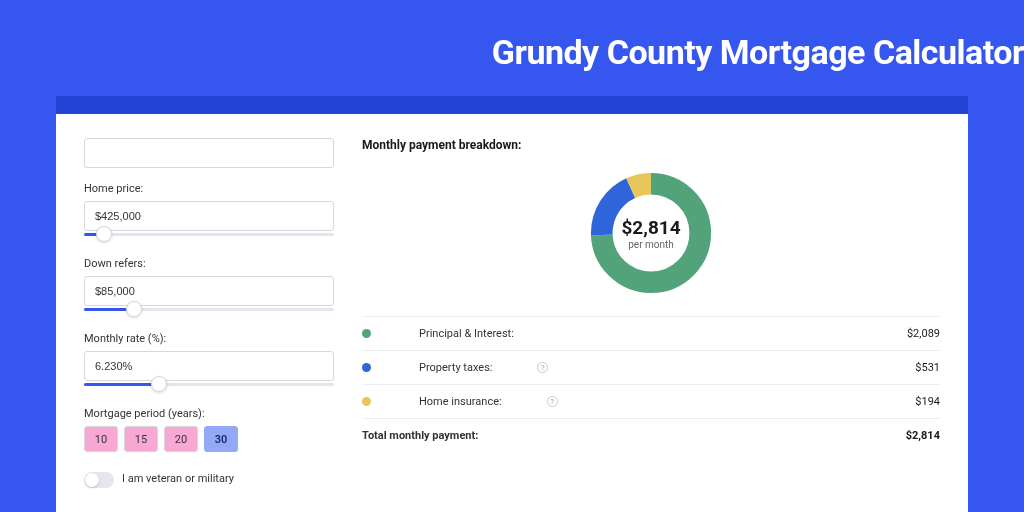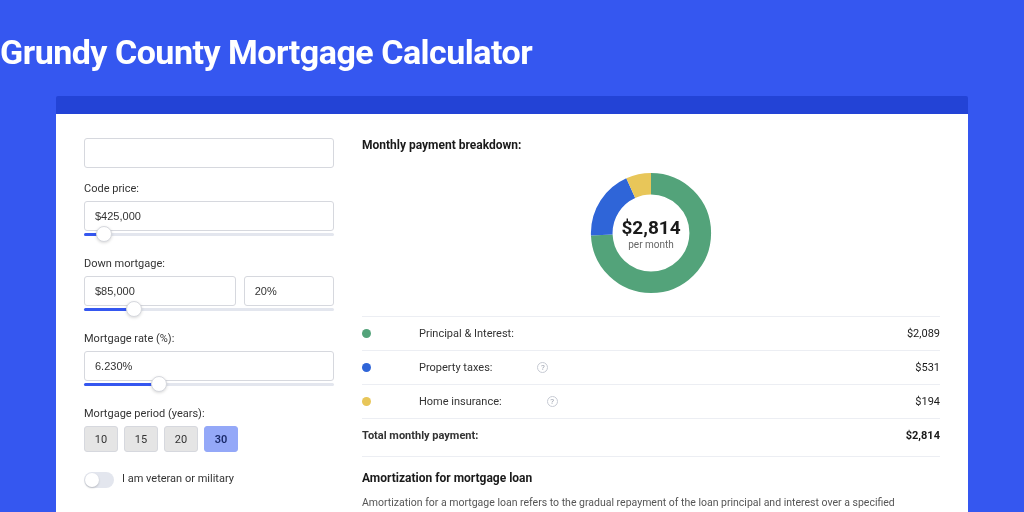--- a/index.html
+++ b/index.html
@@ -1,18 +1,18 @@
 <!DOCTYPE html>
 <html><head>
 <meta charset="utf-8">
 <style>
 * { box-sizing: border-box; margin: 0; padding: 0; }
 html, body { width: 1024px; height: 512px; overflow: hidden; font-family: -apple-system, Segoe UI, Roboto, Helvetica, Arial, sans-serif; }
 body { background: #3557f0; }
-.header { text-align: left; padding: 32px 0 24px; }
+.header { text-align: right; padding: 32px 0 24px; }
 .header h1 { color: #fff; font-size: 34px; font-weight: 700; letter-spacing: -0.5px; }
 .tabs-strip { background: #2343d6; height: 18px; margin: 0 56px; border-radius: 2px 2px 0 0; }
 .card {
   background: #fff; margin: 0 56px; height: 400px;
   display: flex; padding: 24px 28px; gap: 28px;
 }
 .left-col { width: 250px; flex-shrink: 0; }
 .right-col { flex: 1; }
 .field { margin-bottom: 14px; }
 .field-label { font-size: 11px; color: #333; margin-bottom: 6px; display: block; }
@@ -27,21 +27,21 @@
 .slider-track { position: absolute; top: 4px; left: 0; right: 0; height: 3px; background: #e3e6ee; border-radius: 2px; }
 .slider-fill { position: absolute; top: 4px; left: 0; height: 3px; background: #3557f0; border-radius: 2px; }
 .slider-thumb {
   position: absolute; top: -3px; width: 16px; height: 16px; background: #fff;
   border: 1px solid #d6d8de; border-radius: 50%; transform: translateX(-50%);
   box-shadow: 0 1px 3px rgba(0,0,0,0.15);
 }
 .period-row { display: flex; gap: 6px; }
 .period-btn {
   width: 34px; height: 26px; border: 1px solid #d6d8de; border-radius: 3px;
-  background: #e5e5e5; font-size: 11px; color: #333; display: flex;
+  background: #f9a8d4; font-size: 11px; color: #333; display: flex;
   align-items: center; justify-content: center; cursor: pointer;
 }
 .period-btn.active { background: #94a8f8; border-color: #94a8f8; color: #1a2a6b; font-weight: 600; }
 .toggle-row { display: flex; gap: 8px; margin-top: 20px; }
 .toggle {
   width: 30px; height: 16px; background: #e3e6ee; border-radius: 8px;
   position: relative; cursor: pointer;
 }
 .toggle-knob {
   position: absolute; left: 1px; top: 1px; width: 14px; height: 14px;
@@ -91,44 +91,43 @@
 
 <div class="card">
 
   <div class="left-col">
 
     <div class="field">
       <input class="input" value="" style="">
     </div>
 
     <div class="field">
-      <label class="field-label">Code price:</label>
+      <label class="field-label">Home price:</label>
       <input class="input" value="$425,000" style="">
       <div class="slider-wrap">
         <div class="slider-track"></div>
         <div class="slider-fill" style="width:8%"></div>
         <div class="slider-thumb" style="left:8%"></div>
       </div>
     </div>
 
     <div class="field">
-      <label class="field-label">Down mortgage:</label>
+      <label class="field-label">Down refers:</label>
       <div class="input-row">
         <input class="input" value="$85,000" style="">
-        <input class="input" value="20%" style="">
       </div>
       <div class="slider-wrap">
         <div class="slider-track"></div>
         <div class="slider-fill" style="width:20%"></div>
         <div class="slider-thumb" style="left:20%"></div>
       </div>
     </div>
 
     <div class="field">
-      <label class="field-label">Mortgage rate (%):</label>
+      <label class="field-label">Monthly rate (%):</label>
       <input class="input" value="6.230%" style="">
       <div class="slider-wrap">
         <div class="slider-track"></div>
         <div class="slider-fill" style="width:30%"></div>
         <div class="slider-thumb" style="left:30%"></div>
       </div>
     </div>
 
     <div class="field">
       <label class="field-label">Mortgage period (years):</label>
@@ -184,19 +183,15 @@
         <span class="legend-label">Home insurance:</span>
         <span class="legend-info">?</span>
         <span class="legend-val">$194</span>
       </div>
       <div class="legend-row total">
         <span class="legend-label">Total monthly payment:</span>
         <span class="legend-val">$2,814</span>
       </div>
     </div>
 
-    <div class="amort">
-      <div class="amort-heading">Amortization for mortgage loan</div>
-      <div class="amort-body">Amortization for a mortgage loan refers to the gradual repayment of the loan principal and interest over a specified</div>
-    </div>
 
   </div>
 </div>
 
 </body></html>

